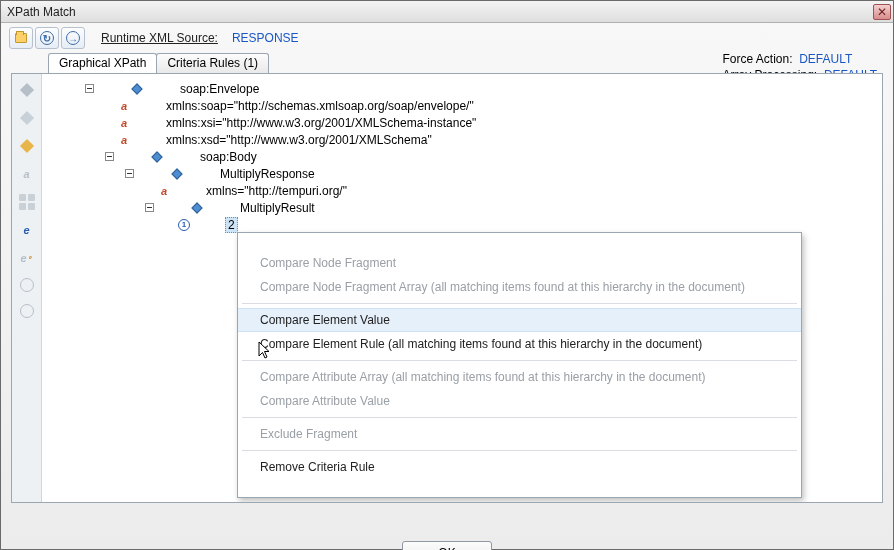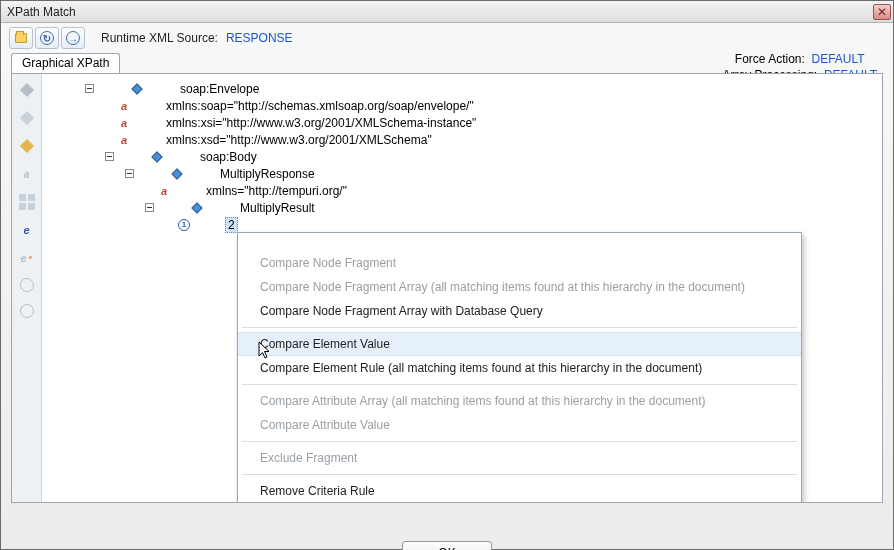--- a/index.html
+++ b/index.html
@@ -8,26 +8,26 @@
   .titlebar { height:22px; background:linear-gradient(#f4f4f4,#dedede); display:flex; align-items:center; padding:0 2px; border-bottom:1px solid #b0b0b0; }
   .titlebar-text { padding-left:4px; color:#222; }
   .titlebar-spacer { flex:1; }
   .close-btn { width:18px; height:16px; background:linear-gradient(#f3cfcf,#d98c8c); border:1px solid #a05050; border-radius:2px; display:flex; align-items:center; justify-content:center; color:#6b1f1f; font-size:10px; cursor:default; }
   .toolbar { padding:4px 8px 2px 8px; display:flex; align-items:center; gap:2px; }
   .tbtn { width:24px; height:22px; border:1px solid #b7c1ce; border-radius:3px; background:linear-gradient(#fcfdff,#e6edf5); display:flex; align-items:center; justify-content:center; cursor:default; }
   .tbtn .fold { width:12px; height:10px; background:#fdd06a; border:1px solid #c19a2e; border-radius:1px; position:relative; }
   .tbtn .fold::before { content:""; position:absolute; top:-3px; left:0; width:6px; height:3px; background:#fdd06a; border:1px solid #c19a2e; border-bottom:none; border-radius:1px 1px 0 0; }
   .tbtn .circ { width:14px; height:14px; border:1px solid #3f6da8; border-radius:50%; display:flex; align-items:center; justify-content:center; color:#3f6da8; font-weight:bold; font-size:10px; }
   .tl-gap { width:12px; }
-  .lbl { color:#222; margin-right:6px; }
+  .lbl { color:#222; margin-right:12px;text-decoration:underline; }
   .link { color:#1956c6; cursor:default; }
-  .right-meta { position:absolute; top:28px; right:16px; text-align:center; line-height:16px; }
+  .right-meta { position:absolute; top:28px; right:16px; text-align:left; line-height:16px; }
   .tabs { display:flex; align-items:flex-end; margin:2px 0 0 10px; position:relative; }
   .tab { border:1px solid #9aa6b2; border-bottom:none; padding:2px 10px 3px; background:linear-gradient(#fcfcfc,#e9e9e9); border-radius:3px 3px 0 0; margin-right:-1px; cursor:default; }
-  .tab.active { background:#fff; position:relative; z-index:2; }
+  .tab.active { background:#fff; position:relative; z-index:2;margin-left:37px; }
   .content-shell { margin:0 10px 10px 10px; border:1px solid #9aa6b2; background:#fff; height:430px; border-top:1px solid #9aa6b2; display:flex; position:relative; }
   .sidebar { width:30px; background:#eef1f4; border-right:1px solid #cfd6dd; display:flex; flex-direction:column; align-items:center; gap:12px; padding-top:8px; }
   .sbicon { width:16px; height:16px; display:flex; align-items:center; justify-content:center; }
   .diamond { width:10px; height:10px; background:#3f7bc1; transform:rotate(45deg); }
   .sbicon.gray .diamond { background:#b6bfc8; }
   .sbicon.letter { color:#b6bfc8; font-style:italic; font-weight:bold; font-size:11px; }
   .sbicon.letter.blue { color:#2a5db0; }
   .sbicon.round { width:14px; height:14px; border:1px solid #b6bfc8; border-radius:50%; position:relative; }
   .tree { flex:1; background:#fff; padding:6px 10px 6px 10px; border:none; overflow:auto; position:relative; }
   .tree-row { display:flex; align-items:center; height:17px; white-space:nowrap;gap:32px; }
@@ -79,20 +79,21 @@
       <span class="link">RESPONSE</span>
     </div>
     <div class="right-meta">
       <div><span>Force Action:</span>&nbsp;&nbsp;<span class="link">DEFAULT</span></div>
       <div><span>Array Processing:</span>&nbsp;&nbsp;<span class="link">DEFAULT</span></div>
     </div>
   </div>
 
   <div class="tabs">
     <div class="tab active">Graphical XPath</div>
+    <div class="tab">Criteria Rules (1)</div>
   </div>
 
   <div class="content-shell">
     <div class="sidebar">
       <div class="sbicon gray">
           <div class="diamond"></div>
         </div>
       <div class="sbicon gray">
           <div class="diamond" style="background:#c8d0d8;"></div>
         </div>
@@ -187,21 +188,20 @@
       </div>
       <div class="tree-row">
         <span class="indent" style="width:94px;"></span>
         <span class="circ1">1</span>
         <span class="sel-val">2</span>
       </div>
 
       <div class="contextmenu">
         <div class="cm-item disabled">Compare Node Fragment</div>
         <div class="cm-item disabled">Compare Node Fragment Array (all matching items found at this hierarchy in the document)</div>
-        <div class="cm-item">Compare Node Fragment Array with Database Query</div>
         <div class="cm-sep"></div>
         <div class="cm-item hover">Compare Element Value</div>
         <div class="cm-item">Compare Element Rule (all matching items found at this hierarchy in the document)</div>
         <div class="cm-sep"></div>
         <div class="cm-item disabled">Compare Attribute Array (all matching items found at this hierarchy in the document)</div>
         <div class="cm-item disabled">Compare Attribute Value</div>
         <div class="cm-sep"></div>
         <div class="cm-item disabled">Exclude Fragment</div>
         <div class="cm-sep"></div>
         <div class="cm-item">Remove Criteria Rule</div>

